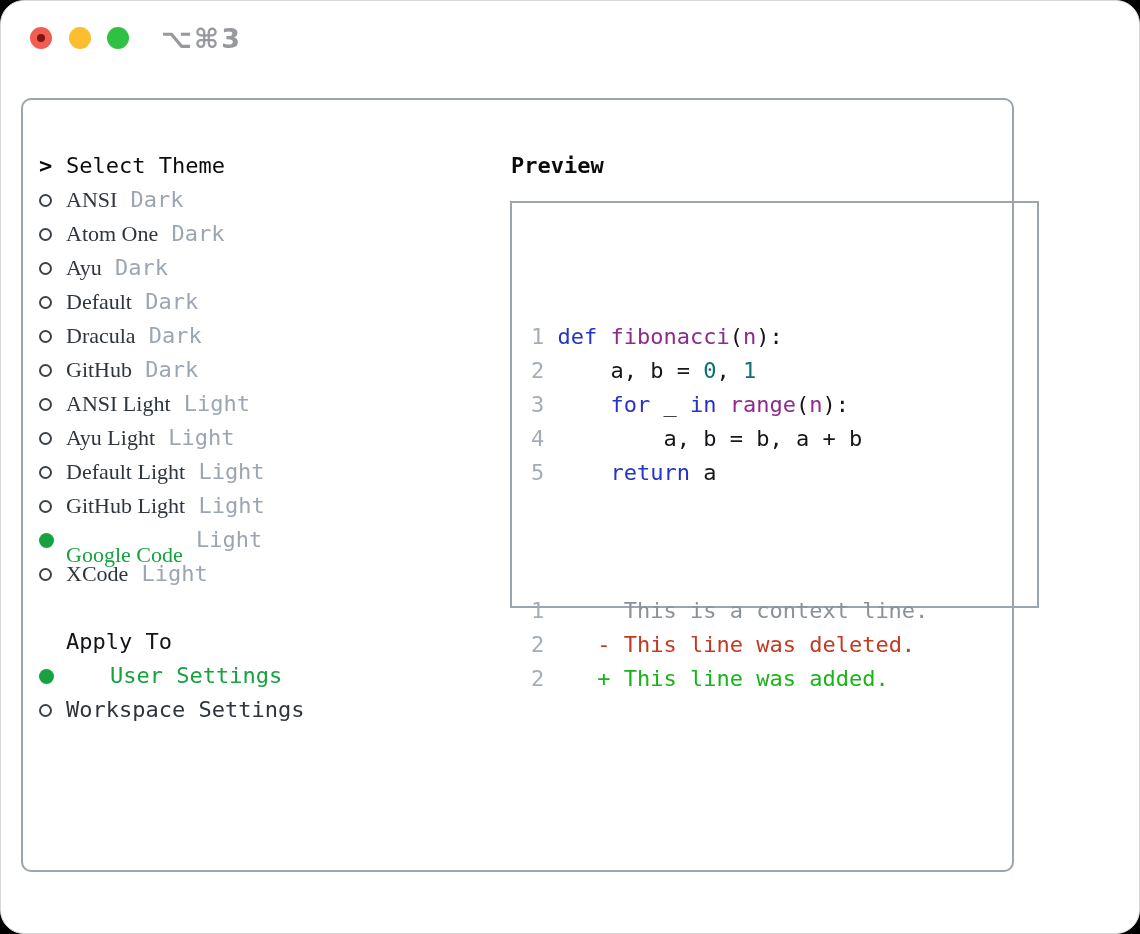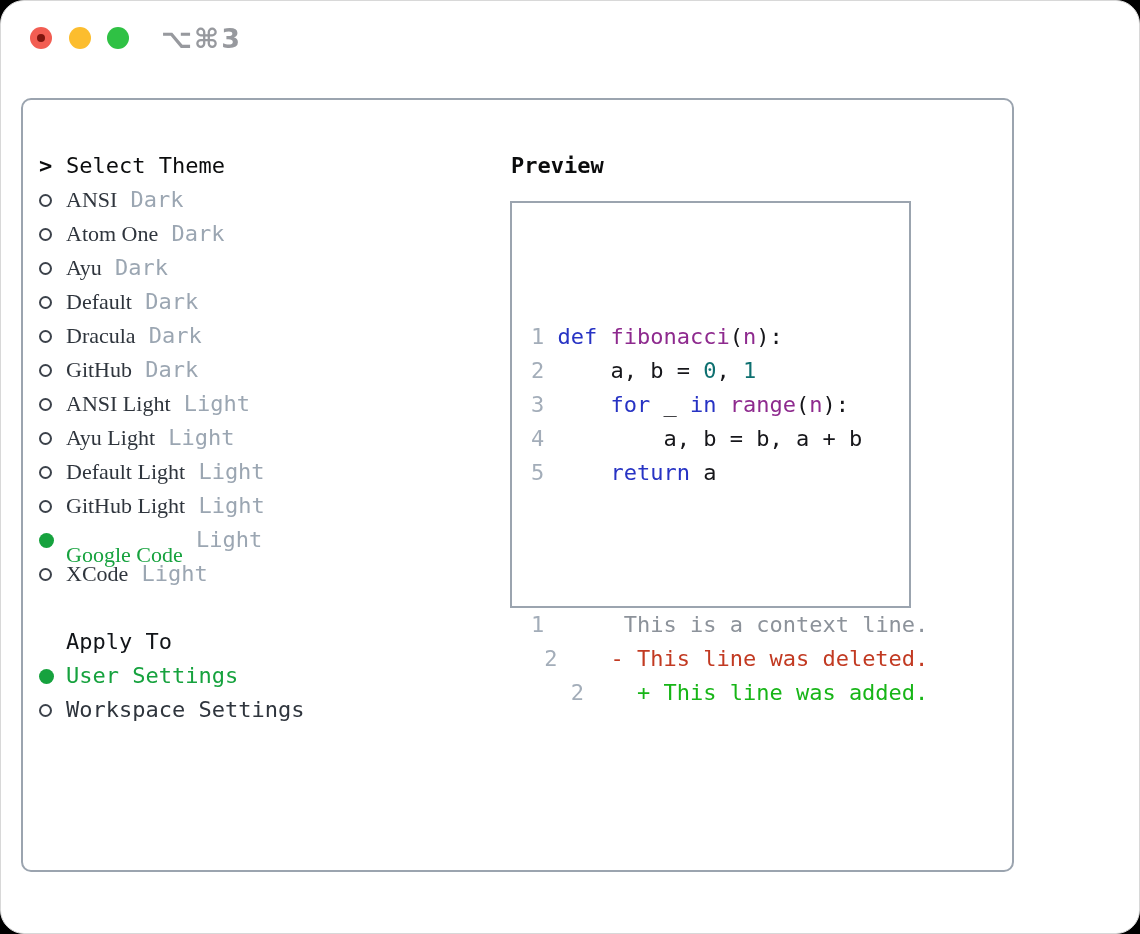--- a/index.html
+++ b/index.html
@@ -22,27 +22,27 @@
   .gap{height:34px;}
   .bullet-cell{display:inline-flex;width:27px;flex:0 0 27px;align-items:center;}
   .radio{display:inline-block;width:13px;height:13px;border-radius:50%;border:2px solid #3c424b;box-sizing:border-box;}
   .radio.on{width:15px;height:15px;border:none;background:var(--accent);}
   .cursor{font-weight:700;color:#0b0c0d;}
   .hdr{font-weight:400;color:#0b0c0d;}
   .tname{color:var(--item-dark);font-family:Liberation Serif, serif;}
   .tname.sel{color:var(--accent);margin-top:30px;}
   .tvar{color:var(--muted);}
   .opt{color:var(--item-dark);}
-  .opt.sel{color:var(--accent);}
+  .opt.sel{color:var(--accent);margin-left:44px;}
   .hint{position:absolute;left:16px;top:743px;width:420px;font-size:22px;line-height:34px;color:var(--muted);}
   
   .preview-label{position:absolute;left:488px;top:49px;height:34px;line-height:34px;font-size:22px;font-weight:700;color:#0b0c0d;}
-  .preview-box{position:absolute;left:487px;top:101px;width:401px;height:407px;border:2px solid var(--border);box-sizing:border-box;}
+  .preview-box{position:absolute;left:487px;top:101px;width:529px;height:407px;border:2px solid var(--border);box-sizing:border-box;}
   .codewrap{position:absolute;left:19px;top:49px;font-size:22px;line-height:34px;white-space:pre;}
-  .diffwrap{margin-top:50px;text-align:right;}
+  .diffwrap{margin-top:36px;}
   .cl{height:34px;}
   .seg-num{color:var(--ln);}
   .seg-kw{color:var(--kw);}
   .seg-fn{color:var(--fn);}
   .seg-lit{color:var(--lit);}
   .seg-pl{color:var(--plain);}
   .seg-ctx{color:var(--ctx);}
   .seg-del{color:var(--del);}
   .seg-add{color:var(--add);}
 </style>

